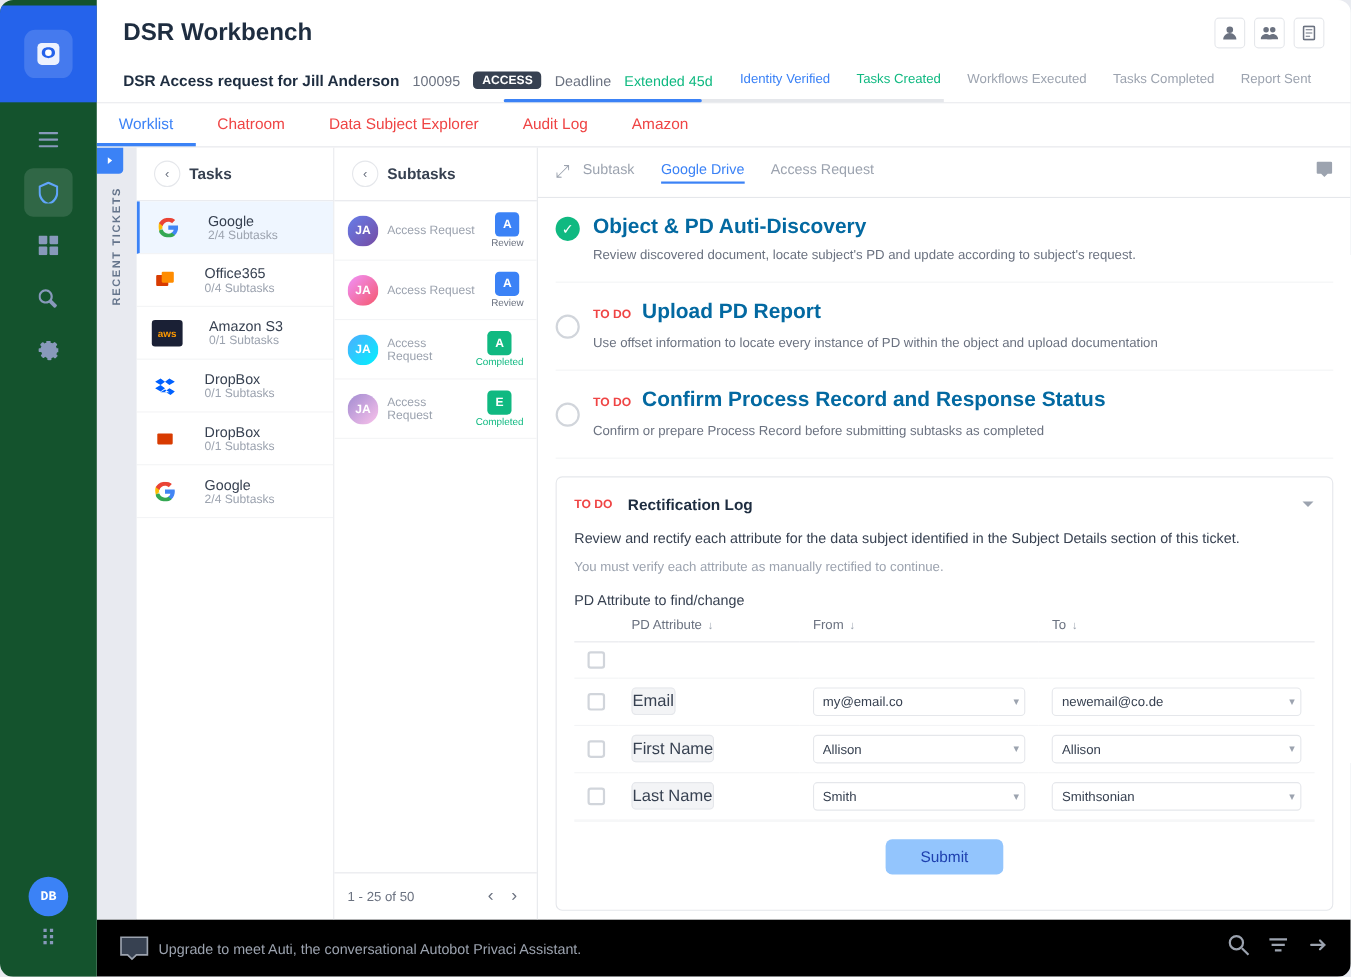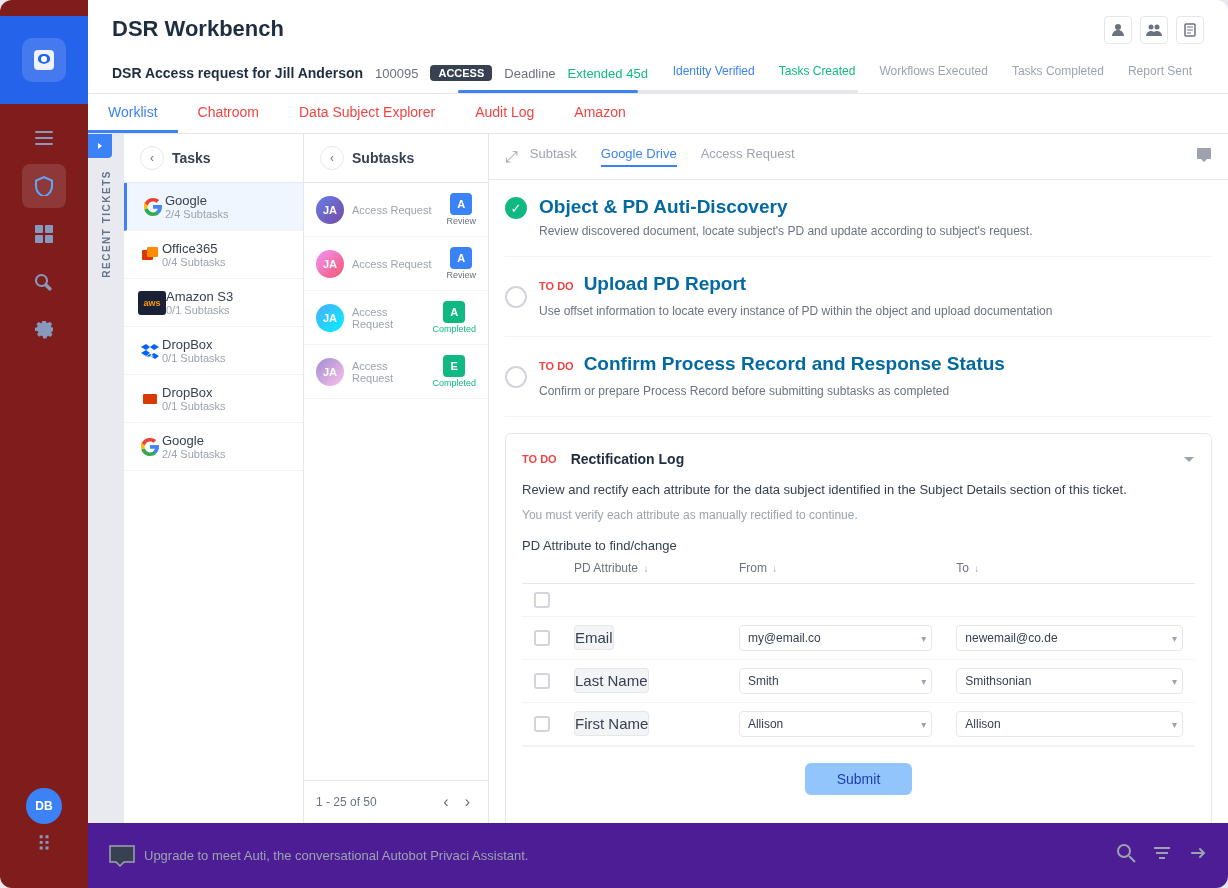--- a/index.html
+++ b/index.html
@@ -1,21 +1,21 @@
 <!DOCTYPE html>
 <html><head>
   <meta charset="utf-8">
   <style>
     * { box-sizing: border-box; margin: 0; padding: 0; }
     body { font-family: -apple-system, BlinkMacSystemFont, 'Segoe UI', sans-serif; background: #e8eaf0; width: 1228px; height: 888px; overflow: hidden; border-radius: 12px; }
 
     .app-container { display: flex; width: 1228px; height: 888px; background: #f0f2f5; position: relative; }
 
     
-    .sidebar { width: 88px; background: #7f1d1d; display: flex; flex-direction: column; align-items: center; padding: 16px; flex-shrink: 0; }
+    .sidebar { width: 88px; background: #14532d; display: flex; flex-direction: column; align-items: center; padding: 5px; flex-shrink: 0; font-family: Liberation Mono, monospace; }
     .sidebar-logo { width: 88px; height: 88px; background: #2563eb; display: flex; align-items: center; justify-content: center; }
     .logo-box { width: 44px; height: 44px; background: rgba(255,255,255,0.15); border-radius: 10px; display: flex; align-items: center; justify-content: center; }
     .sidebar-nav { flex: 1; display: flex; flex-direction: column; align-items: center; padding-top: 12px; gap: 4px; }
     .sidebar-icon { width: 44px; height: 44px; border-radius: 8px; display: flex; align-items: center; justify-content: center; cursor: pointer; color: #8899bb; font-size: 18px; }
     .sidebar-icon.active { background: rgba(255,255,255,0.12); color: #60a5fa; }
     .sidebar-bottom { display: flex; flex-direction: column; align-items: center; gap: 8px; padding-bottom: 16px; }
     .avatar-circle { width: 36px; height: 36px; border-radius: 50%; background: #3b82f6; display: flex; align-items: center; justify-content: center; color: white; font-size: 12px; font-weight: 700; }
     .dots-icon { color: #8899bb; font-size: 20px; }
 
     
@@ -38,21 +38,21 @@
     
     .three-col { flex: 1; display: flex; overflow: hidden; }
 
     
     .tasks-panel { width: 180px; background: #fff; border-right: 1px solid #e5e7eb; display: flex; flex-direction: column; flex-shrink: 0; }
     .panel-header { padding: 12px 16px; border-bottom: 1px solid #e5e7eb; display: flex; align-items: center; justify-content: space-between; }
     .panel-title { font-size: 14px; font-weight: 600; color: #374151; }
     .nav-btn { width: 24px; height: 24px; border-radius: 50%; border: 1px solid #e5e7eb; background: #fff; display: flex; align-items: center; justify-content: center; cursor: pointer; font-size: 12px; color: #6b7280; }
 
     .task-list { flex: 1; overflow-y: auto; }
-    .task-item { padding: 10px 14px; border-bottom: 1px solid #f3f4f6; cursor: pointer; display: flex; align-items: center; gap: 0; }
+    .task-item { padding: 10px 14px; border-bottom: 1px solid #f3f4f6; cursor: pointer; display: flex; align-items: center; gap: 24px; }
     .task-item.active { background: #eff6ff; border-left: 3px solid #3b82f6; }
     .task-logo { width: 24px; height: 24px; border-radius: 4px; display: flex; align-items: center; justify-content: center; font-size: 14px; flex-shrink: 0; }
     .task-info { flex: 1; min-width: 0; }
     .task-name { font-size: 13px; font-weight: 500; color: #374151; }
     .task-subtasks { font-size: 11px; color: #9ca3af; }
 
     
     .subtasks-panel { width: 185px; background: #fff; border-right: 1px solid #e5e7eb; display: flex; flex-direction: column; flex-shrink: 0; }
     .subtask-list { flex: 1; overflow-y: auto; }
     .subtask-item { padding: 10px 12px; border-bottom: 1px solid #f3f4f6; cursor: pointer; display: flex; align-items: center; gap: 8px; }
@@ -88,21 +88,21 @@
     .attr-table td { padding: 8px 12px; border-bottom: 1px solid #f3f4f6; vertical-align: middle; }
     .checkbox-cell { width: 32px; }
     .checkbox { width: 16px; height: 16px; border: 2px solid #d1d5db; border-radius: 3px; cursor: pointer; }
     .tag-badge { background: #f3f4f6; border: 1px solid #e5e7eb; border-radius: 4px; padding: 3px 0; font-size: 15px; color: #374151; font-weight: 500; }
 
     
     .submit-area { padding: 16px; border-top: 1px solid #f3f4f6; display: flex; justify-content: center; }
     .submit-btn { background: #93c5fd; color: #1e40af; border: none; border-radius: 6px; padding: 8px 32px; font-size: 14px; font-weight: 500; cursor: pointer; }
 
     
-    .bottom-bar { background: #4c1d95; height: 65px; display: flex; align-items: center; justify-content: space-between; padding: 0 20px; }
+    .bottom-bar { background: #000000; height: 52px; display: flex; align-items: center; justify-content: space-between; padding: 0 20px; }
     .bottom-chat { display: flex; align-items: center; gap: 8px; }
     .bottom-icons { display: flex; gap: 16px; align-items: center; }
     .bottom-icon { color: #9ca3af; font-size: 20px; cursor: pointer; }
 
     .select-wrapper { position: relative; display: inline-block; width: 100%; }
     .select-wrapper select { width: 100%; border: 1px solid #e5e7eb; border-radius: 4px; padding: 5px 24px 5px 8px; font-size: 12px; color: #374151; background: #fff; appearance: none; cursor: pointer; }
     .select-arrow { position: absolute; right: 6px; top: 50%; transform: translateY(-50%); pointer-events: none; color: #9ca3af; font-size: 10px; }
 
     .todo-row { display: flex; align-items: center; gap: 12px; margin-bottom: 16px; padding-bottom: 16px; border-bottom: 1px solid #f3f4f6; }
     .todo-check { width: 22px; height: 22px; border-radius: 50%; border: 2px solid #d1d5db; flex-shrink: 0; }
@@ -516,52 +516,52 @@
                       <div class="select-wrapper">
                         <select><option>newemail@co.de</option></select>
                         <span class="select-arrow">▾</span>
                       </div>
                     </td>
                   </tr>
                   <tr>
                     <td class="checkbox-cell">
                         <div class="checkbox"></div>
                       </td>
+                    <td><span class="tag-badge">First Name</span></td>
+                    <td>
+                      <div class="select-wrapper">
+                        <select><option>Allison</option></select>
+                        <span class="select-arrow">▾</span>
+                      </div>
+                    </td>
+                    <td>
+                      <div class="select-wrapper">
+                        <select><option>Allison</option></select>
+                        <span class="select-arrow">▾</span>
+                      </div>
+                    </td>
+                  </tr>
+                  <tr>
+                    <td class="checkbox-cell">
+                        <div class="checkbox"></div>
+                      </td>
                     <td><span class="tag-badge">Last Name</span></td>
                     <td>
                       <div class="select-wrapper">
                         <select><option>Smith</option></select>
                         <span class="select-arrow">▾</span>
                       </div>
                     </td>
                     <td>
                       <div class="select-wrapper">
                         <select><option>Smithsonian</option></select>
                         <span class="select-arrow">▾</span>
                       </div>
                     </td>
                   </tr>
-                  <tr>
-                    <td class="checkbox-cell">
-                        <div class="checkbox"></div>
-                      </td>
-                    <td><span class="tag-badge">First Name</span></td>
-                    <td>
-                      <div class="select-wrapper">
-                        <select><option>Allison</option></select>
-                        <span class="select-arrow">▾</span>
-                      </div>
-                    </td>
-                    <td>
-                      <div class="select-wrapper">
-                        <select><option>Allison</option></select>
-                        <span class="select-arrow">▾</span>
-                      </div>
-                    </td>
-                  </tr>
                 </tbody>
               </table>
 
               <div class="submit-area">
                 <button class="submit-btn">Submit</button>
               </div>
             </div>
 
           </div>
         </div>

